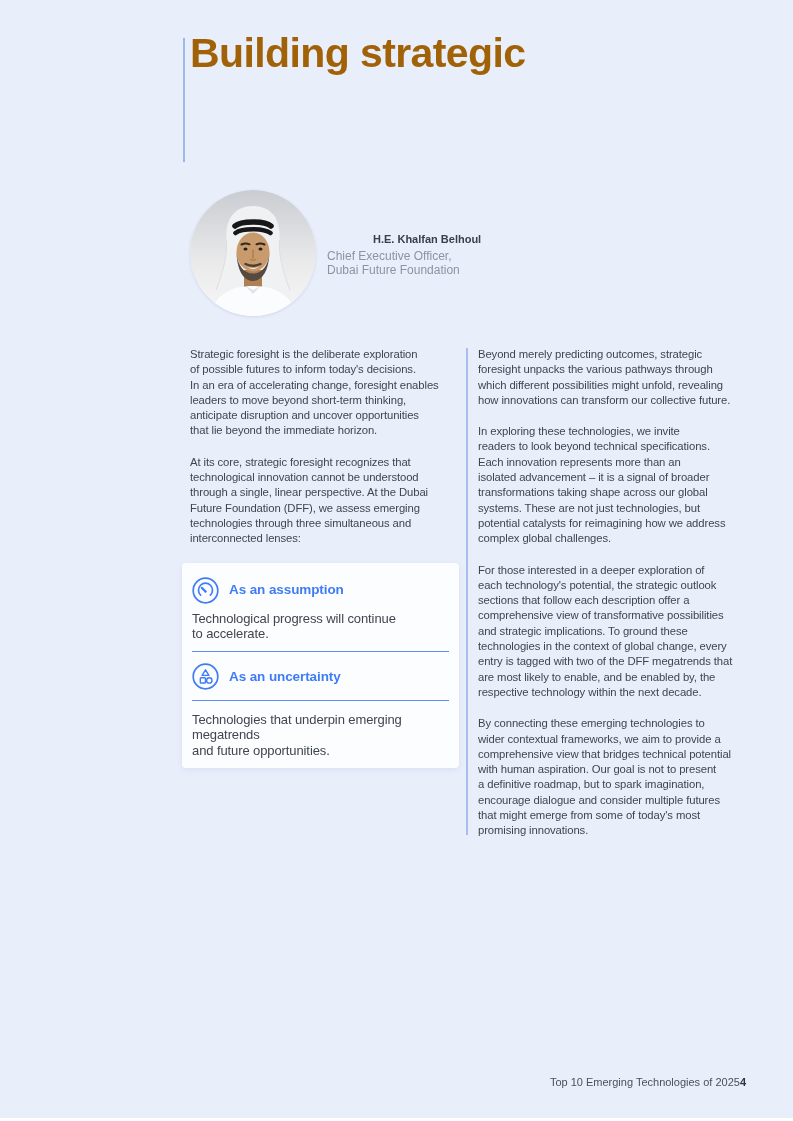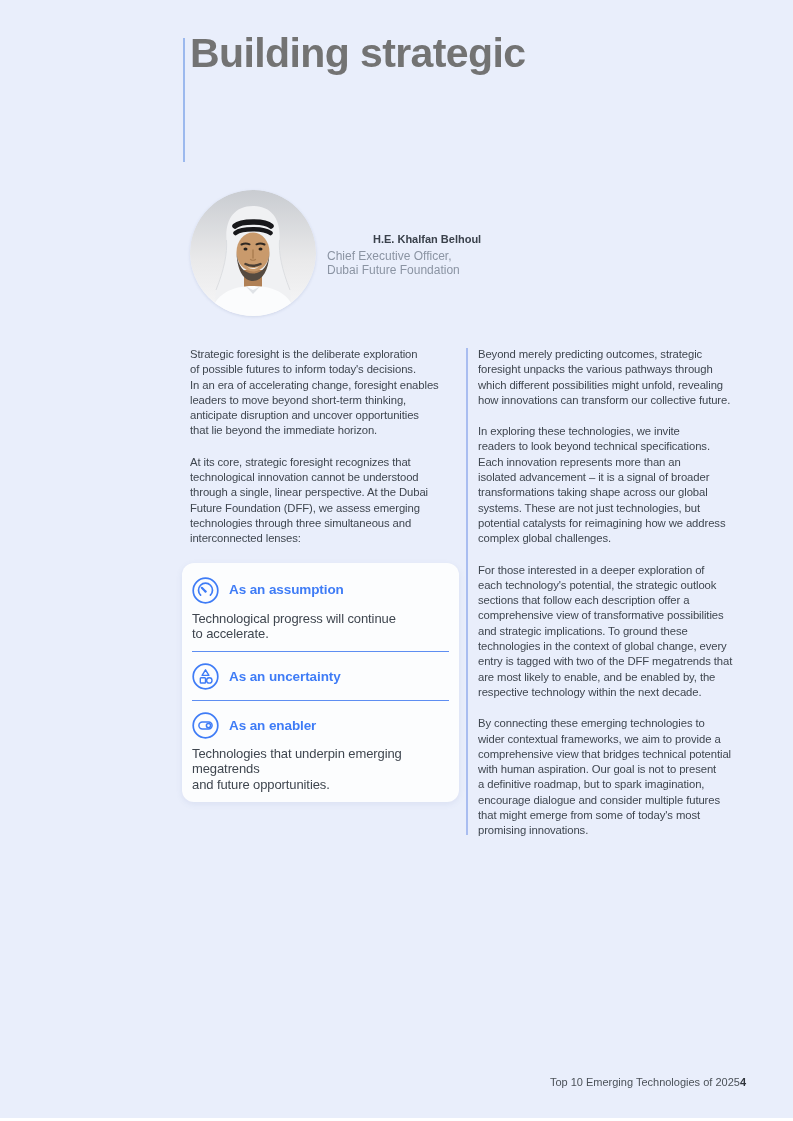--- a/index.html
+++ b/index.html
@@ -4,36 +4,36 @@
 <style>
   html,body { margin:0; padding:0; background:#e9eefb; }
   .page {
     position:relative; width:793px; height:1121px;
     background:#e9eefb; overflow:hidden;
     font-family:"Liberation Sans", sans-serif;
   }
   .accent-line { position:absolute; left:183px; top:38px; width:2px; height:124px; background:#9cb9ee; }
   .title {
     position:absolute; left:190px; top:27px; margin:0;
-    font-size:41px; line-height:52px; font-weight:700; color:#737373; letter-spacing:-0.6px;
+    font-size:41px; line-height:52px; font-weight:700; color:#a16207; letter-spacing:-0.6px;
   }
   .avatar { position:absolute; left:190px; top:190px; width:126px; height:126px; border-radius:50%; overflow:hidden; box-shadow:0 1px 3px rgba(100,115,160,0.18); }
   .profile { position:absolute; left:327px; top:233px; }
   .profile-name { font-size:11px; font-weight:700; color:#3a414b; margin:0 0 4px 0;padding-left:46px; }
   .profile-role, .profile-org { font-size:12px; color:#8b94a3; line-height:14px; }
 
   .col { position:absolute; top:347px; font-size:11.3px; line-height:15.3px; color:#3f464f; letter-spacing:-0.1px; }
   .col-left { left:190px; width:276px; }
   .col-right { left:478px; width:288px; }
   .para { margin:0 0 16px 0; white-space:pre-line; }
   .col-divider { position:absolute; left:466px; top:348px; width:2px; height:487px; background:#a9bdf0; }
 
   .lens-card {
     width:277px; margin:5px 0 0 -8px; box-sizing:border-box;
-    background:#fcfdfe; border-radius:12px; padding:14px 10px 10px;
+    background:#fcfdfe; border-radius:4px; padding:14px 10px 10px;
     box-shadow:0 2px 6px rgba(90,110,170,0.10);
   }
   .lens-header { display:flex; align-items:center; gap:10px; margin-bottom:7px; }
   .lens-icon { width:27px; height:27px; flex:0 0 27px; }
   .lens-icon svg { display:block; }
   .lens-title { font-size:13.5px; font-weight:700; color:#3f7cf6; letter-spacing:-0.1px; }
   .lens-body { margin:0; font-size:13px; line-height:15.3px; color:#3f464f; white-space:pre-line; letter-spacing:-0.1px; }
   .lens-sep { border:none; border-top:1.5px solid #5e8ef2; margin:10px 0 11px; }
 
   .footer { position:absolute; top:1076px; right:47px; display:flex; align-items:baseline; font-size:11px; color:#4b5158; }
@@ -134,30 +134,20 @@
               <circle cx="17.3" cy="17.4" r="2.7" stroke="#3f7cf6" stroke-width="1.4"></circle>
             </svg>
           </span>
           <span class="lens-title">As an uncertainty</span>
         </div>
       </div>
 
       <hr class="lens-sep">
 
       <div class="lens-section">
-        <div class="lens-header">
-          <span class="lens-icon">
-            <svg width="27" height="27" viewBox="0 0 27 27" fill="none">
-              <circle cx="13.5" cy="13.5" r="12.3" stroke="#3f7cf6" stroke-width="1.7"></circle>
-              <rect x="6.9" y="10.1" width="13.2" height="6.9" rx="3.45" stroke="#3f7cf6" stroke-width="1.5"></rect>
-              <circle cx="16.5" cy="13.55" r="2.1" stroke="#3f7cf6" stroke-width="1.5"></circle>
-            </svg>
-          </span>
-          <span class="lens-title">As an enabler</span>
-        </div>
         <p class="lens-body">Technologies that underpin emerging megatrends
 and future opportunities.</p>
       </div>
 
     </div>
   </div>
 
   <div class="col-divider"></div>
 
   <div class="col col-right">

